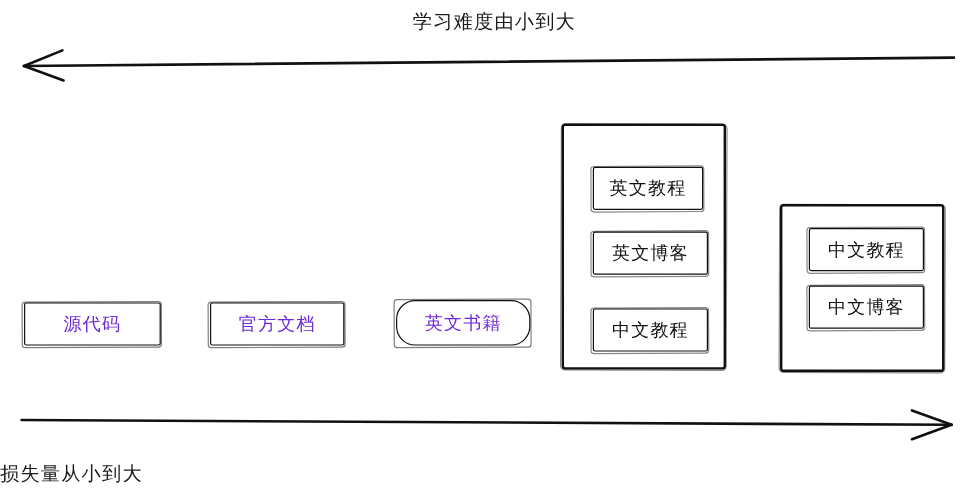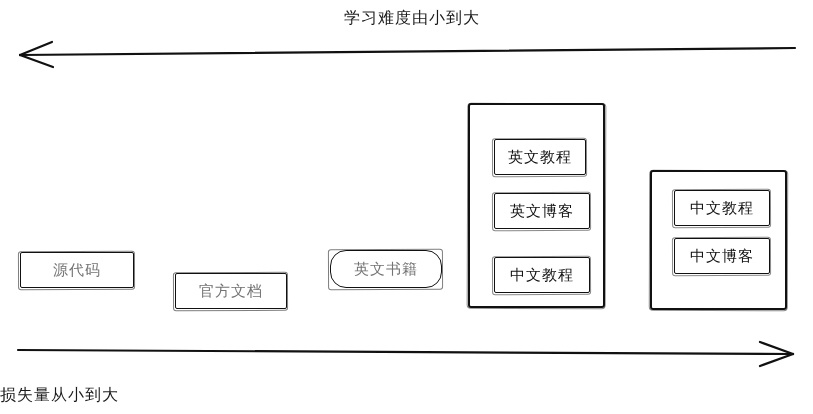--- a/index.html
+++ b/index.html
@@ -36,21 +36,21 @@
 
   .box {
     position: absolute;
     box-sizing: border-box;
     border: 1.6px solid #111;
     border-radius: 2px;
     display: flex;
     align-items: center;
     justify-content: center;
     font-size: 15px;
-    color: #737373;
+    color: #6d28d9;
     background: #fff;
     letter-spacing: 1px;
   }
   
   .box::after {
     content: "";
     position: absolute;
     left: -3px;
     top: -2px;
     right: -2px;
@@ -123,21 +123,21 @@
     <g>
       <path d="M 18 350 L 793 354" stroke="#111" stroke-width="2.2" fill="none" stroke-linecap="round"></path>
       <path d="M 793 354 L 760 342" stroke="#111" stroke-width="2.2" fill="none" stroke-linecap="round"></path>
       <path d="M 793 354 L 760 366" stroke="#111" stroke-width="2.2" fill="none" stroke-linecap="round"></path>
     </g>
   </svg>
 
   <div class="box" id="item-0" style="left: 20px; top: 252px; width: 114px; height: 36px;">
     <span>源代码</span>
   </div>
-  <div class="box" id="item-1" style="left: 175px; top: 252px; width: 112px; height: 36px; margin-top: 21px;">
+  <div class="box" id="item-1" style="left: 175px; top: 252px; width: 112px; height: 36px;">
     <span>官方文档</span>
   </div>
   <div class="box" id="item-2" style="left: 330px; top: 250px; width: 112px; height: 38px; border-radius: 16px;">
     <span>英文书籍</span>
   </div>
 
   <div class="group" id="group-0" style="left: 468px; top: 103px; width: 137px; height: 205px;">
     <div class="inner-box" id="g0-i0" style="left: 24px; top: 21px; width: 92px; height: 36px; margin-top: 13px;">
       <span>英文教程</span>
     </div>

